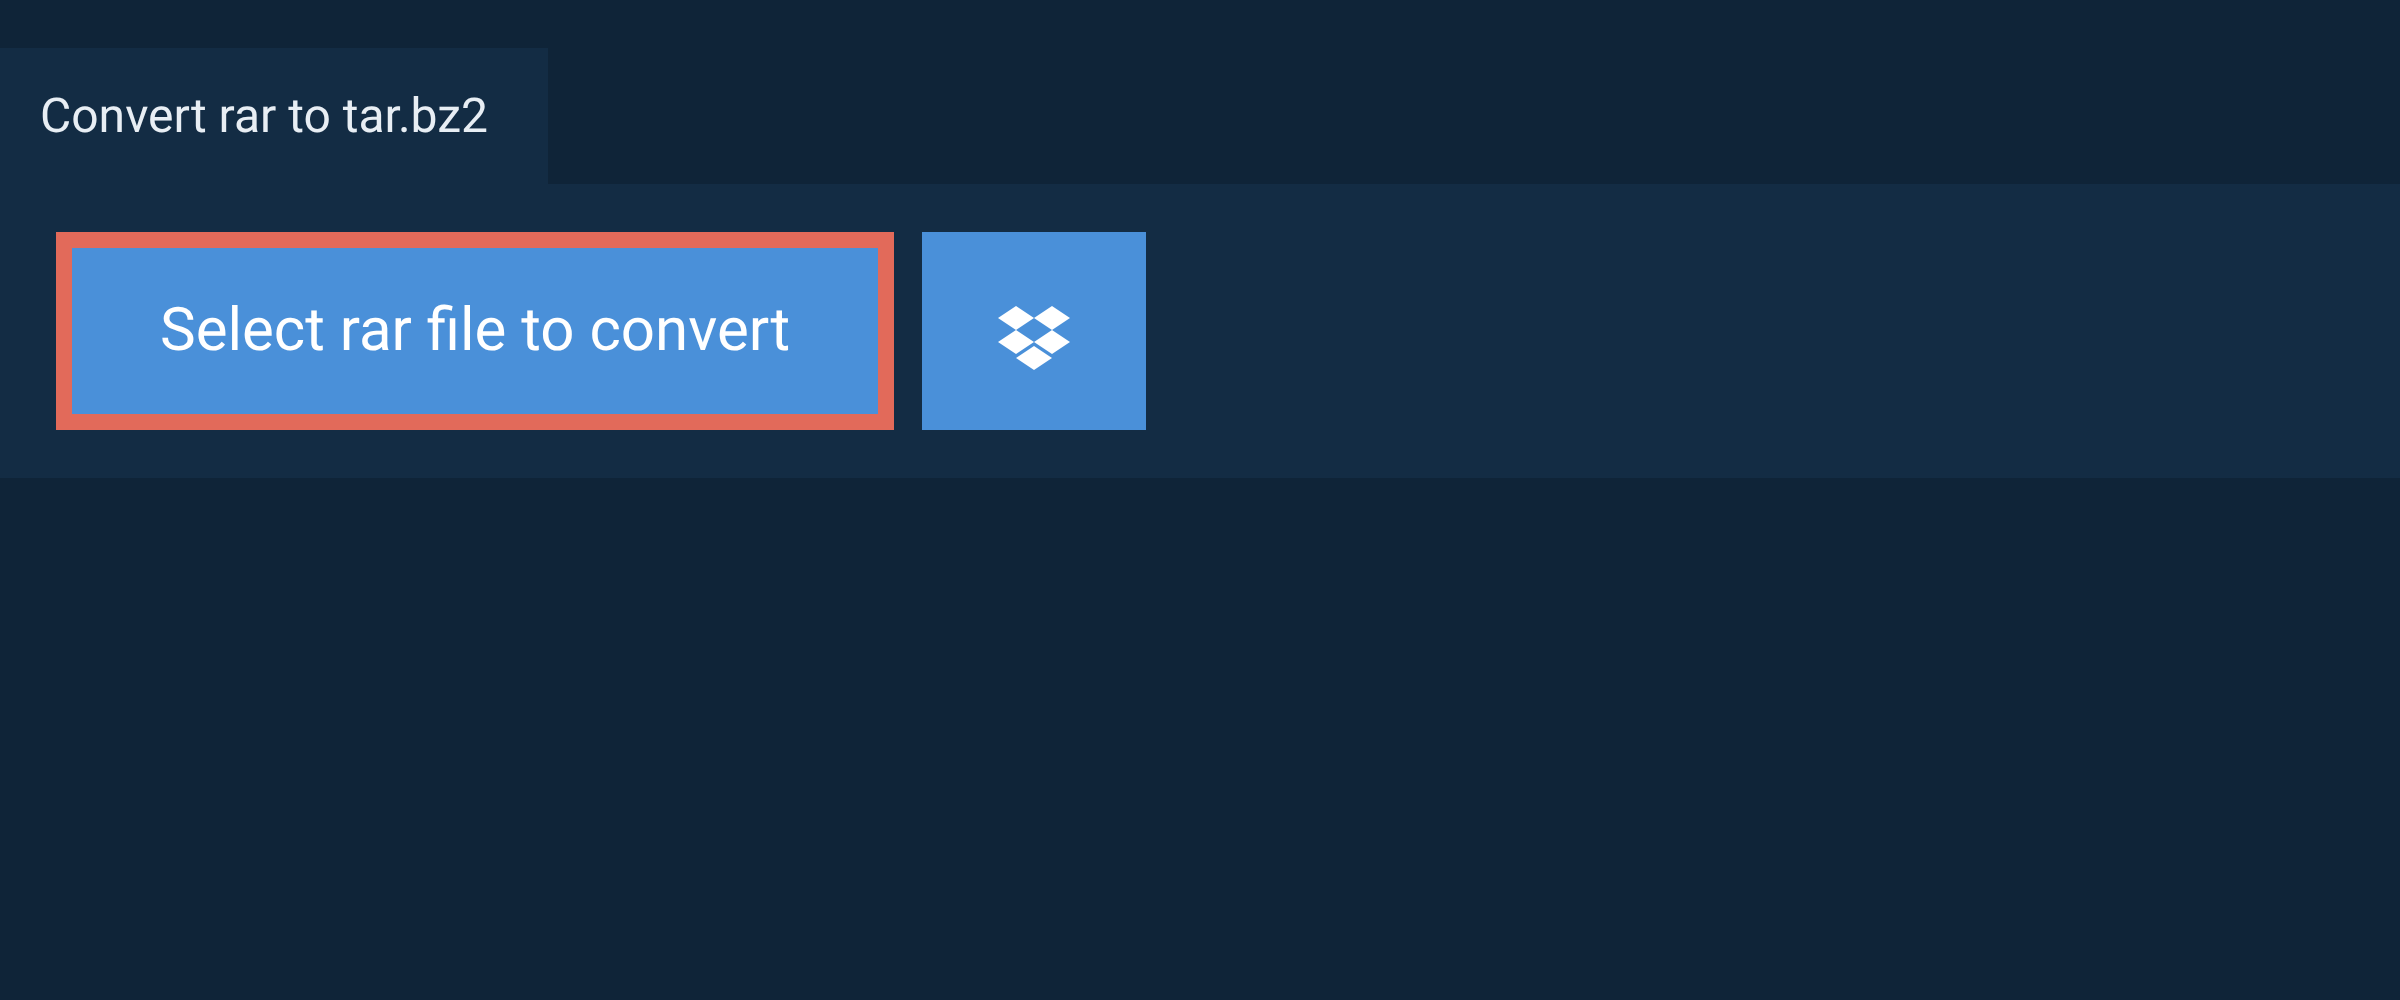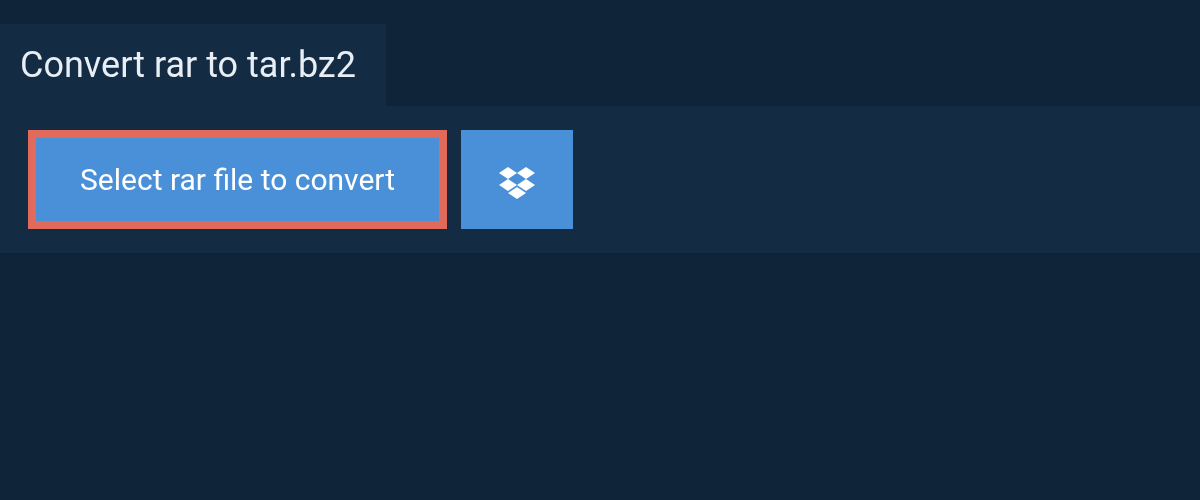--- a/index.html
+++ b/index.html
@@ -15,21 +15,21 @@
       overflow: hidden;
     }
     .page-header {
       background: #132c44;
       display: inline-block;
       padding: 20px 30px 20px 20px;
       margin-top: 24px;
     }
     .page-header h1 {
       color: #e8eef4;
-      font-size: 36px;
+      font-size: 24px;
       font-weight: 400;
     }
     .convert-panel {
       background: #132c44;
       width: 100%;
       padding: 24px 28px;
       margin-top: 0;
     }
     .button-row {
       display: flex;

